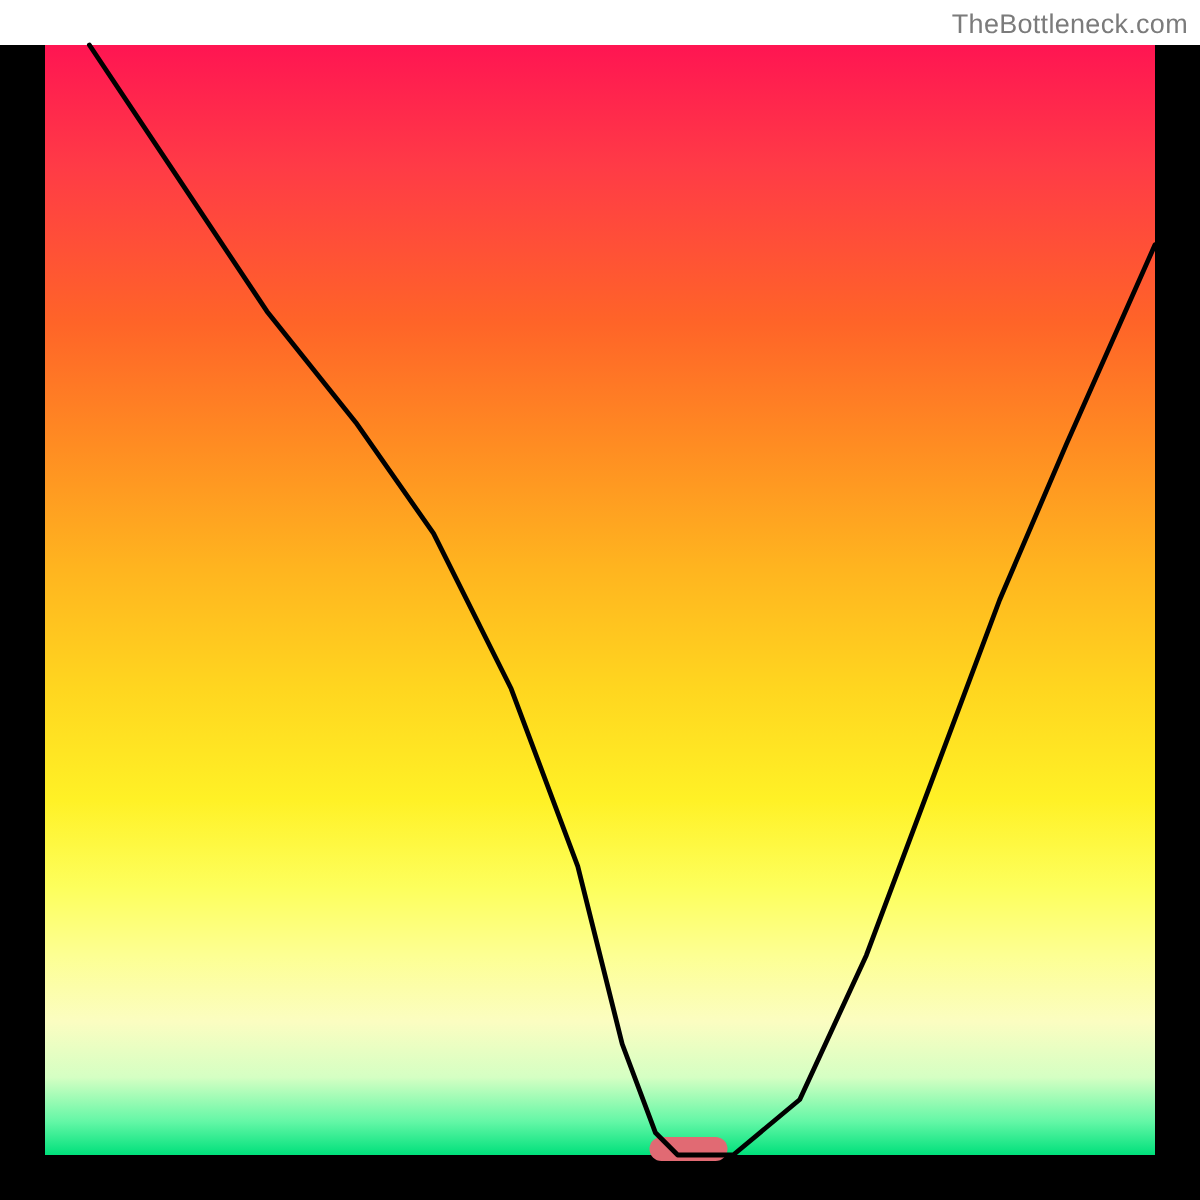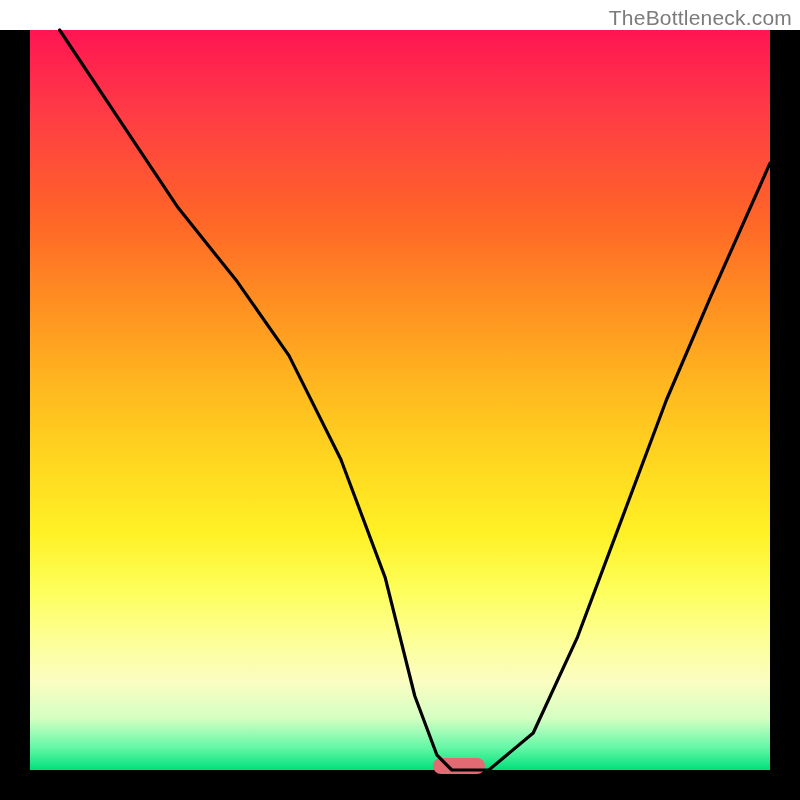--- a/index.html
+++ b/index.html
@@ -9,21 +9,21 @@
     width: 800px;
     height: 800px;
     position: relative;
     font-family: Arial, sans-serif;
   }
   .watermark {
     position: absolute;
     top: 6px;
     right: 8px;
     color: #7b7b7b;
-    font-size: 21px;
+    font-size: 18px;
     font-weight: 400;
     letter-spacing: 0.2px;
   }
   .plot-area {
     position: absolute;
     top: 30px;
     left: 30px;
     width: 740px;
     height: 740px;
     background: linear-gradient(to bottom,

